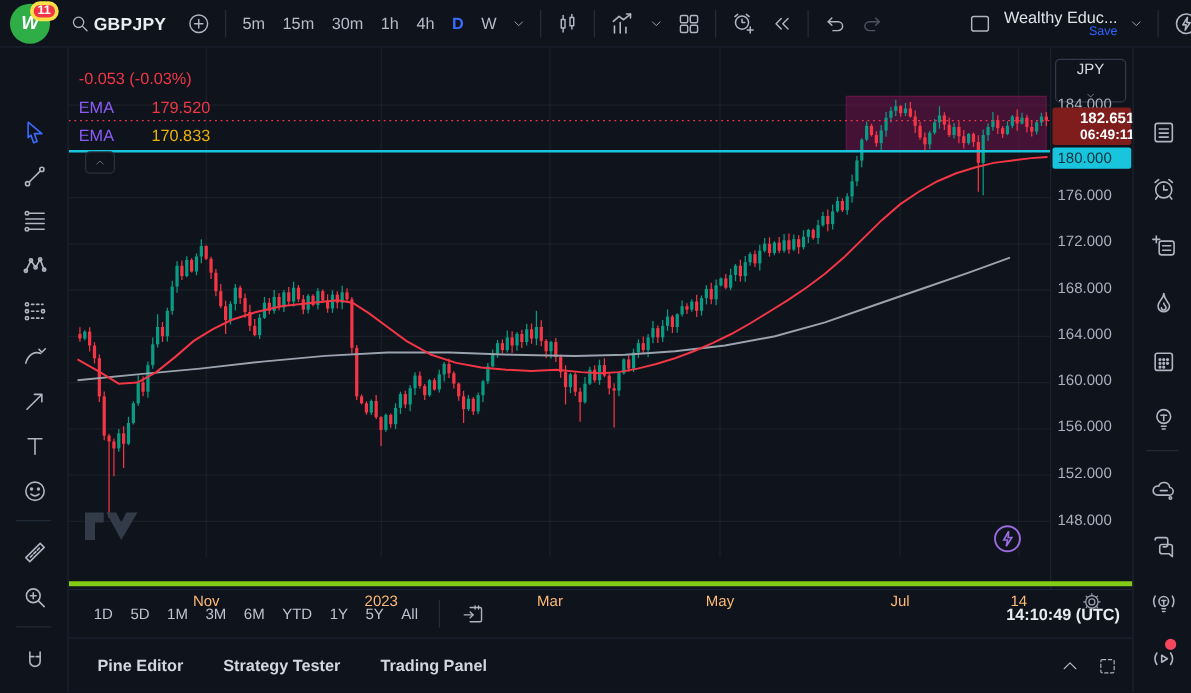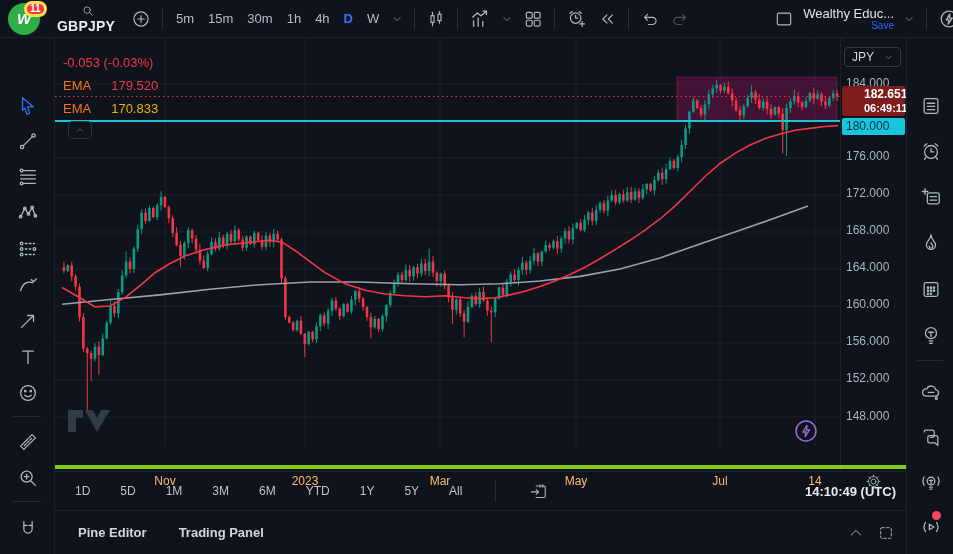--- a/index.html
+++ b/index.html
@@ -6,21 +6,21 @@
   html,body { width:953px; height:554px; background:#0e131c; overflow:hidden;
     font-family:"Liberation Sans", sans-serif; color:#c6ccd6; }
   body { position:relative; }
   svg.ic { display:block; stroke:#aeb6c2; fill:none; stroke-width:1.4;
     stroke-linecap:round; stroke-linejoin:round; }
   
   #topbar { position:absolute; left:0; top:0; width:953px; height:38px;
     display:flex; align-items:center; border-bottom:1px solid #1b2230;
     background:#0e131c; z-index:30; }
   .tb-btn { display:flex; align-items:center; justify-content:center;
-    height:30px; padding:0 5px; border-radius:4px; cursor:pointer;flex-direction:column; }
+    height:30px; padding:0 5px; border-radius:4px; cursor:pointer; }
   .tb-sep { width:1px; height:22px; background:#252d3a; margin:0 6px; }
   .tf { font-size:13px; color:#b6bdc9; padding:0 7px; height:28px;
     display:flex; align-items:center; border-radius:4px; cursor:pointer; }
   .tf.active { color:#3b6cff; font-weight:700; }
   #logo-wrap { position:relative; width:50px; height:38px; flex:0 0 auto; }
   #logo { position:absolute; left:8px; top:3px; width:32px; height:32px;
     border-radius:50%; background:#2fae48; display:flex; align-items:center;
     justify-content:center; color:#fff; font-weight:700; font-style:italic;
     font-size:15px; }
   #badge { position:absolute; left:24px; top:1px; min-width:17px; height:16px;
@@ -44,46 +44,46 @@
   #righttb { position:absolute; left:906px; top:38px; width:47px; height:516px;
     border-left:1px solid #1b2230; background:#0e131c; z-index:20; }
   .rtool { position:absolute; left:11px; width:26px; height:26px;
     display:flex; align-items:center; justify-content:center; cursor:pointer; }
   .rdiv { position:absolute; left:10px; width:26px; height:1px; background:#222a37; }
   
   #chart-wrap { position:absolute; left:55px; top:38px; width:785px; height:408px; }
   #price-axis { position:absolute; left:840px; top:38px; width:66px; height:433px;
     border-left:1px solid #1b2230; font-size:12px; color:#aab2c0; }
   .pl { position:absolute; left:5px; }
-  #jpy-box { position:absolute; left:3px; top:9px; width:57px; height:20px;
+  #jpy-box { position:absolute; left:3px; top:9px; width:57px; height:35px;
     border:1px solid #323a48; border-radius:4px; display:flex; align-items:center;
     justify-content:space-between; padding:0 7px; color:#d6dae2; cursor:pointer;
-    background:#0e131c; font-size:12px; }
+    background:#0e131c; font-size:12px;flex-direction:column; }
   #last-badge { position:absolute; left:1px; top:48px; width:63px; height:30px;
     background:#7f1d1d; color:#fff; border-radius:2px; padding:1px 22px;
     line-height:14px; font-size:12px; }
   #last-badge .cd { font-size:11px; font-weight:700; }
   #last-badge .px { font-weight:700; }
   #level-badge { position:absolute; left:1px; top:80px; width:63px; height:17px;
     background:#18c5dc; color:#09303c; border-radius:2px; padding:1px 4px;
     font-size:12px; font-weight:500; }
   #legend { position:absolute; left:63px; top:51px; z-index:10; font-size:13px; }
   .leg-row { height:23px; display:flex; align-items:center; cursor:default; }
-  .leg-ema-label { color:#f97316; margin-right:20px; }
+  .leg-ema-label { color:#8b5cf6; margin-right:30px; }
   #collapse-btn { position:absolute; left:68px; top:121px; width:24px; height:18px;
     border:1px solid #2a3240; border-radius:4px; background:#0e131c;
     display:flex; align-items:center; justify-content:center; cursor:pointer; }
   
   #time-axis { position:absolute; left:55px; top:465px; width:851px; height:25px;
     border-top:4px solid #84cc16; font-size:12px; color:#fdba74; }
   .tl { position:absolute; top:5px; transform:translateX(-50%); }
   
   #range-bar { position:absolute; left:55px; top:471px; width:851px; height:39px;
     border-top:1px solid #1b2230; display:flex; align-items:center;
-    padding-left:13px; font-size:12px; color:#bcc3cf;gap:16px; }
+    padding-left:13px; font-size:12px; color:#bcc3cf; }
   .rng { padding:4px 7px; border-radius:4px; cursor:pointer; }
   #clock { margin-left:auto; margin-right:10px; color:#e7eaef; font-size:13px;
     font-weight:600; cursor:pointer; }
   
   #bottom-panel { position:absolute; left:55px; top:510px; width:851px; height:44px;
     border-top:1px solid #1b2230; display:flex; align-items:center;
     padding-left:13px; font-size:13px; color:#d2d7df; }
   .bp-tab { display:flex; align-items:center; gap:6px; padding:6px 10px;
     margin-right:12px; cursor:pointer; font-weight:600; }
   #bp-icons { margin-left:auto; display:flex; align-items:center; gap:14px;
@@ -928,20 +928,23 @@
       </svg>
   </div>
   <div id="clock">14:10:49 (UTC)</div>
 </div>
 
 <div id="bottom-panel">
   <div class="bp-tab">
     <span>Pine Editor</span>
   </div>
   <div class="bp-tab">
+    <span>Strategy Tester</span>
+  </div>
+  <div class="bp-tab">
     <span>Trading Panel</span>
   </div>
   <div id="bp-icons">
     <svg class="ic" width="16" height="16" viewBox="0 0 24 24">
       <polyline points="5,15 12,8 19,15"></polyline>
       </svg>
     <svg class="ic" width="16" height="16" viewBox="0 0 24 24" stroke-dasharray="4 3">
       <rect x="4" y="4" width="16" height="16" rx="2"></rect>
       </svg>
   </div>

